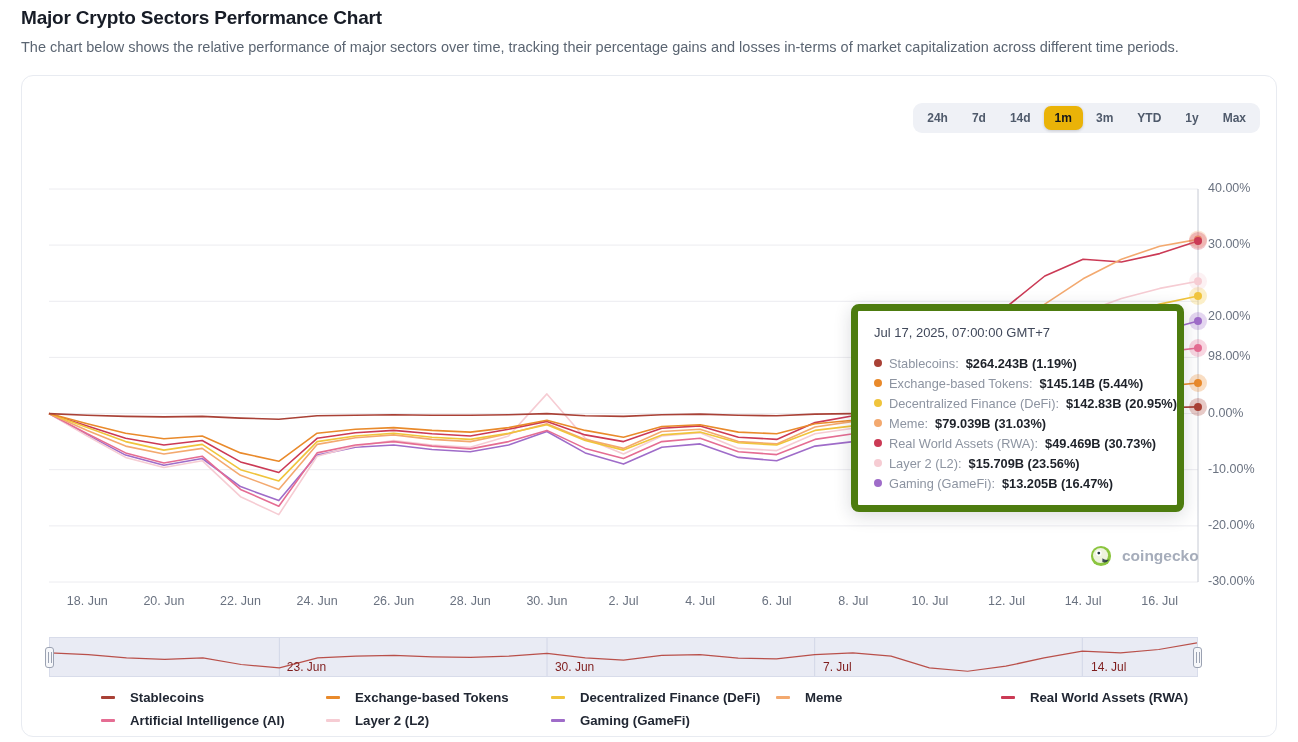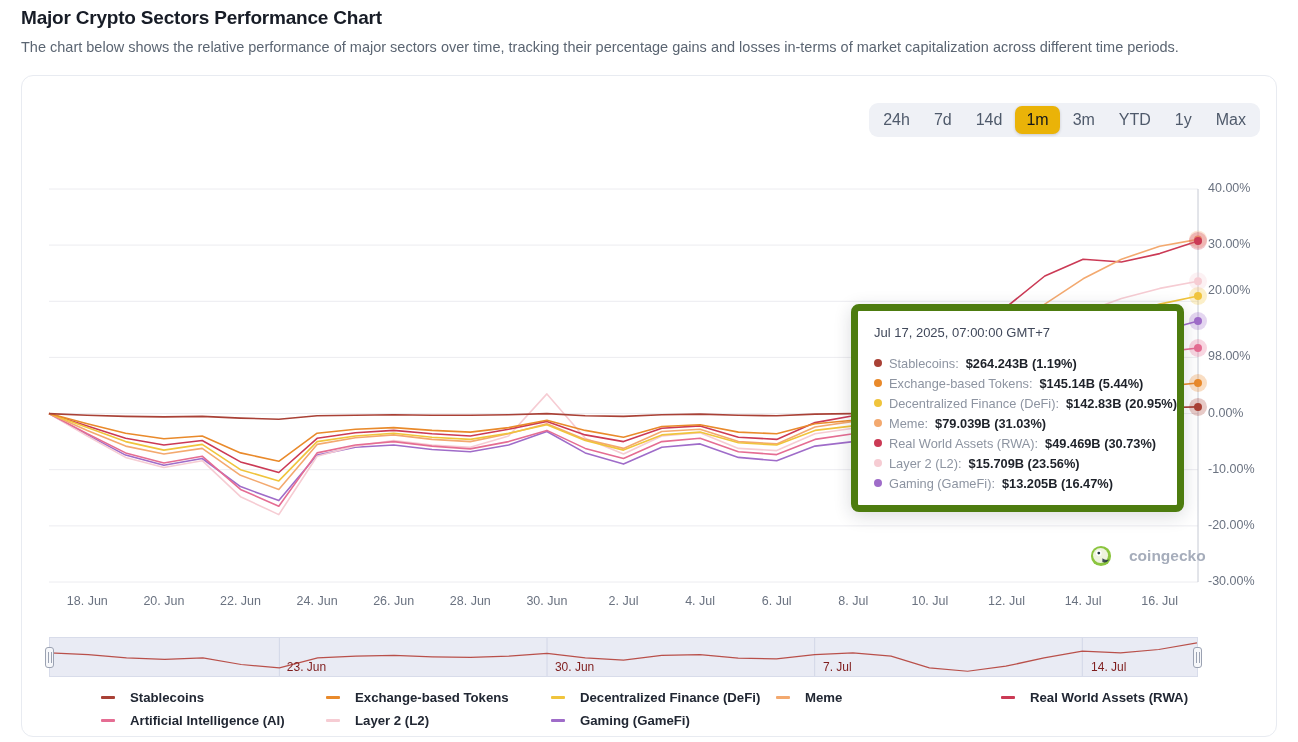--- a/index.html
+++ b/index.html
@@ -8,43 +8,43 @@
   .page { position: relative; width: 1298px; height: 742px; }
   .page-title { position: absolute; left: 21px; top: 7px; font-size: 19px; font-weight: 700;
     color: #171c26; letter-spacing: -0.2px; }
   .page-subtitle { position: absolute; left: 21px; top: 39px; font-size: 14.5px; color: #5b6572; }
   .card { position: absolute; left: 21px; top: 75px; width: 1256px; height: 662px;
     background: #fff; border: 1px solid #e8ebf1; border-radius: 12px; }
 
   
   .range-selector { position: absolute; top: 27px; right: 16px; display: inline-flex;
     align-items: center; gap: 2px; background: #eff1f6; border-radius: 9px; padding: 3px; }
-  .range-btn { border: none; background: transparent; font-family: inherit; font-size: 16px;
-    font-weight: 400; color: #4f5a6b; padding: 5px 11px; border-radius: 7px; cursor: pointer; text-align: center; }
+  .range-btn { border: none; background: transparent; font-family: inherit; font-size: 12px;
+    font-weight: 700; color: #4f5a6b; padding: 5px 11px; border-radius: 7px; cursor: pointer; text-align: center; }
   .range-btn.active { background: #eab308; color: #12151b; box-shadow: 0 1px 3px rgba(20,24,40,.18); }
 
   
   .plot { position: absolute; left: 27px; top: 113px; width: 1149px; height: 393px; overflow: visible; }
   .plot svg { display: block; overflow: visible; }
   .y-tick { position: absolute; left: 1186px; width: 72px; font-size: 12.5px; color: #6a7280; }
   .x-tick { position: absolute; top: 518px; width: 80px; text-align: center; font-size: 12.5px; color: #6a7280; }
 
   
   .tooltip { position: absolute; left: 829px; top: 228px; width: 333px; background: #ffffff;
     border: 7px solid #4d7c0f; border-radius: 8px; padding: 14px 16px 12px 16px;
     box-shadow: 0 4px 18px rgba(25,30,50,.16); z-index: 6; }
   .tooltip-title { font-size: 13px; color: #40485a; margin-bottom: 13px; }
   .tooltip-row { display: flex; align-items: center; gap: 7px; height: 20px; font-size: 12.8px; white-space: nowrap; }
   .tooltip-row .dot { width: 8px; height: 8px; border-radius: 50%; flex: 0 0 8px; }
   .tooltip-row .t-label { color: #8d94a1; }
   .tooltip-row .t-value { color: #1d2129; font-weight: 700; }
 
   
   .watermark { position: absolute; left: 1068px; top: 469px; display: flex; align-items: center;
-    gap: 17px; z-index: 2; }
+    gap: 10px; z-index: 2; }
   .watermark span { font-size: 15.5px; font-weight: 700; color: #a6adbb; }
 
   
   .navigator { position: absolute; left: 27px; top: 561px; width: 1149px; height: 40px;
     background: #e9ebf4; border: 1px solid #d8dcea; }
   .navigator svg { display: block; width: 100%; height: 100%; }
   .nav-label { position: absolute; top: 22px; font-size: 12px; color: #7f1d1d; white-space: nowrap; }
   .nav-handle { position: absolute; top: 9px; width: 9px; height: 21px; background: #f6f7fa;
     border: 1px solid #9ba2b2; border-radius: 3px; display: flex; align-items: center;
     justify-content: center; gap: 2px; cursor: ew-resize; z-index: 3; }
@@ -113,21 +113,21 @@
           <circle cx="1149" cy="92.3" r="9" fill="#f6ccd3" opacity="0.28"></circle>
           <circle cx="1149" cy="92.3" r="4" fill="#f6ccd3"></circle>
           <circle cx="1149" cy="132.1" r="9" fill="#9f6cc9" opacity="0.28"></circle>
           <circle cx="1149" cy="132.1" r="4" fill="#9f6cc9"></circle>
         </svg>
     </div>
 
     <div id="y-axis">
         <div class="y-tick" style="top: 105px;">40.00%</div>
         <div class="y-tick" style="top: 161.143px;">30.00%</div>
-        <div class="y-tick" style="top: 207px;">20.00%</div>
+        <div class="y-tick" style="top: 233px;">20.00%</div>
         <div class="y-tick" style="top: 273.429px;">98.00%</div>
         <div class="y-tick" style="top: 329.571px;">0.00%</div>
         <div class="y-tick" style="top: 385.714px;">-10.00%</div>
         <div class="y-tick" style="top: 441.857px;">-20.00%</div>
         <div class="y-tick" style="top: 498px;">-30.00%</div>
       </div>
     <div id="x-axis">
         <div class="x-tick" style="left: 25.3px;">18. Jun</div>
         <div class="x-tick" style="left: 101.9px;">20. Jun</div>
         <div class="x-tick" style="left: 178.5px;">22. Jun</div>

